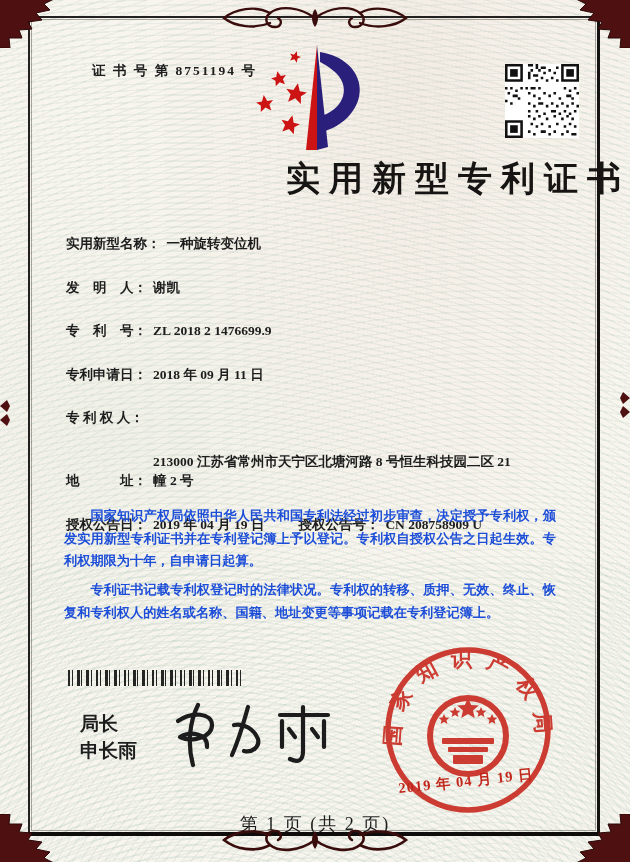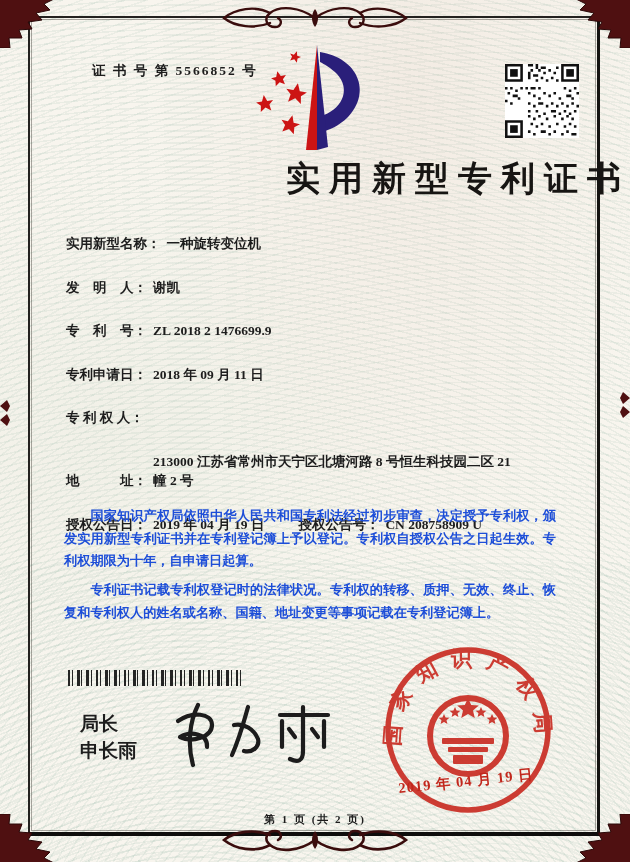--- a/index.html
+++ b/index.html
@@ -65,22 +65,22 @@
       #131313 23px 24px, transparent 24px 28px);}
   
   .signblock{position:absolute;left:80px;top:710px;font-size:19px;font-weight:600;line-height:27px;
     font-family:Liberation Sans, sans-serif;}
   .handsig{position:absolute;left:160px;top:693px;}
   
   .seal{position:absolute;left:378px;top:640px;opacity:.9;mix-blend-mode:multiply;}
   .sealdate{position:absolute;left:386px;top:772px;width:160px;color:#c2271c;font-weight:700;
     font-size:14.5px;letter-spacing:1px;transform:rotate(-6deg);text-align:center;}
   
-  .footer{position:absolute;left:0;right:0;top:812px;text-align:center;font-size:11px;
-    letter-spacing:2px;font-weight:700;}
+  .footer{position:absolute;left:0;right:0;top:812px;text-align:center;font-size:18px;
+    letter-spacing:2px;font-weight:400;}
 </style>
 </head>
 <body>
 
 <div class="page">
   <div class="texture"></div>
   <div class="texture2"></div>
   <div class="frame"></div>
 
   <svg class="orn corner c-tl" viewBox="0 0 58 50">
@@ -115,21 +115,21 @@
   </svg>
   <svg class="orn edgegem g-left" viewBox="0 0 14 30">
     <path d="M0,8 L7,2 L10,8 L7,14 Z M0,22 L7,16 L10,22 L7,28 Z" fill="#4f1011"></path>
   </svg>
   <svg class="orn edgegem g-right" viewBox="0 0 14 30">
     <path d="M0,8 L7,2 L10,8 L7,14 Z M0,22 L7,16 L10,22 L7,28 Z" fill="#4f1011"></path>
   </svg>
 
   <div class="content">
 
-    <div class="certno">证 书 号 第 5566852 号</div>
+    <div class="certno">证 书 号 第 8751194 号</div>
 
     <svg class="logo" width="148" height="114" viewBox="0 0 148 114">
       <defs>
         <path id="st" d="M0,-1 L0.294,-0.309 L0.951,-0.309 L0.476,0.118 L0.588,0.809 L0,0.4 L-0.588,0.809 L-0.476,0.118 L-0.951,-0.309 L-0.294,-0.309 Z"></path>
       </defs>
       <path d="M70,12 C108,18 122,52 98,77 C89,86 79,90 72,92 L74,75 C94,67 100,48 87,34 C81,28 74,24 70,22 Z" fill="#2a1f7a"></path>
       <path d="M67,5 L56,110 L67,110 Z" fill="#cc1414"></path>
       <path d="M67,5 L67,110 L78,107 Z" fill="#2a1f7a"></path>
       <use href="#st" transform="translate(45,17) scale(6) rotate(18)" fill="#cc1414"></use>
       <use href="#st" transform="translate(29,39) scale(8) rotate(-12)" fill="#cc1414"></use>

